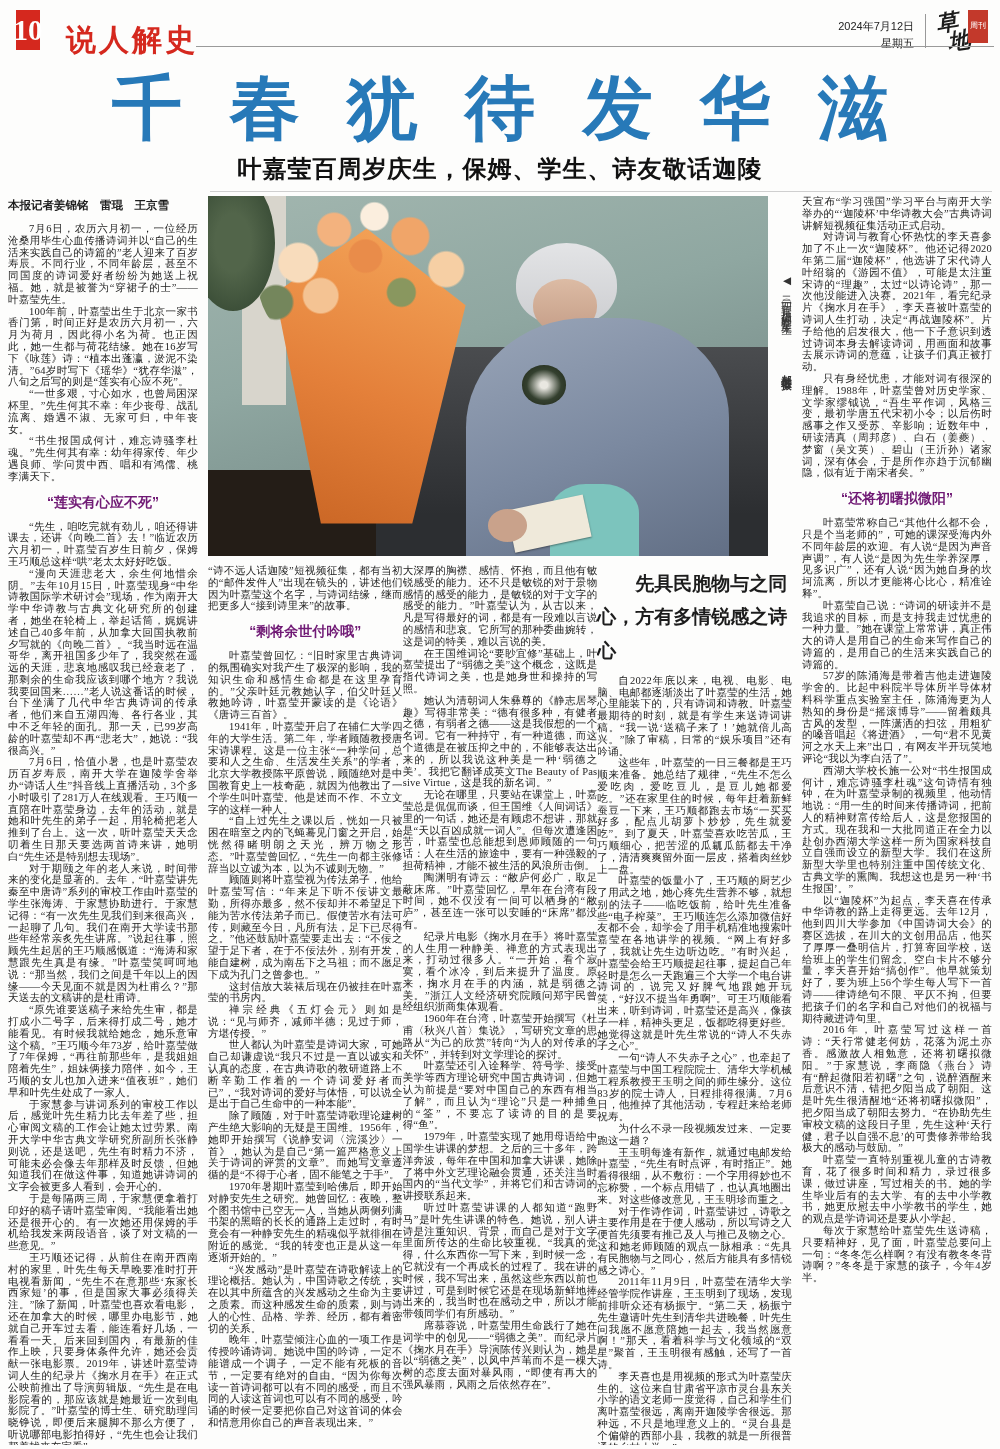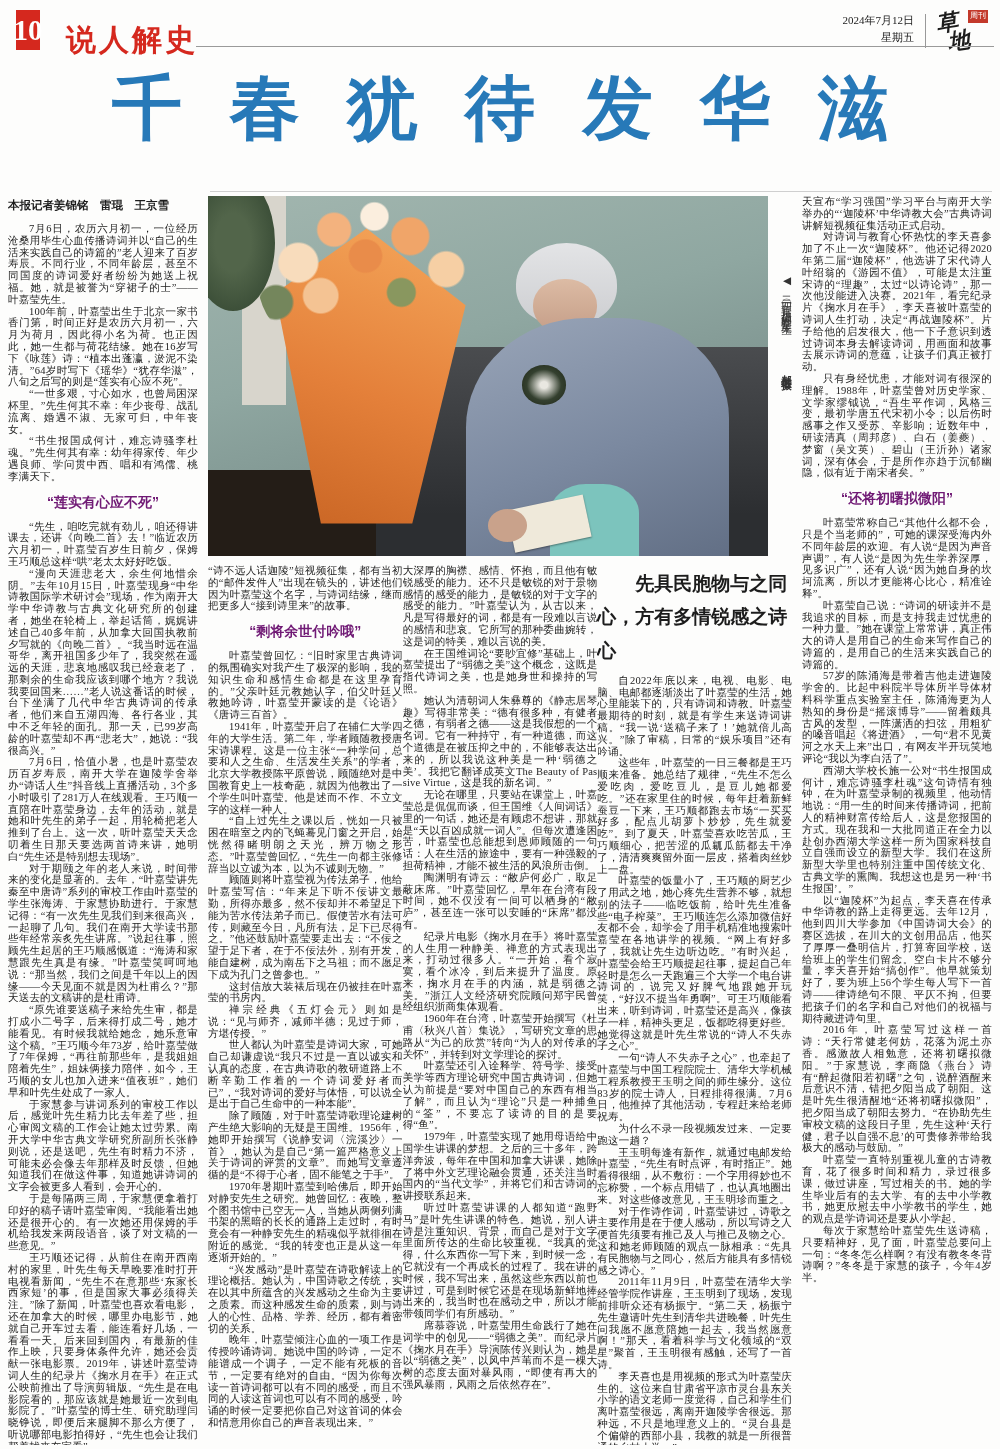--- a/index.html
+++ b/index.html
@@ -5,30 +5,30 @@
   html,body{margin:0;padding:0;background:#e8e8e8;}
   .page{position:relative;width:1000px;height:1449px;background:#fdfdfc;overflow:hidden;
         font-family:"Liberation Serif","DejaVu Serif",serif;color:#1c1c1c;margin:0 auto;}
   
   .masthead-row{position:absolute;top:10px;left:16px;right:8px;height:44px;}
   .pagenum-box{position:absolute;left:0;top:0;width:24px;height:40px;background:#d5281e;color:#fff;
         display:flex;align-items:center;justify-content:center;font-size:29px;font-weight:bold;}
   .section-title{position:absolute;left:50px;top:10px;color:#d5281e;font-size:30px;font-weight:900;
         font-family:"Liberation Sans","DejaVu Sans",sans-serif;letter-spacing:3px;}
   .header-rule{position:absolute;top:46px;left:196px;right:6px;border-top:1.5px solid #9a9a9a;}
-  .date-block{position:absolute;right:78px;top:2px;text-align:right;font-size:11px;line-height:1.55;color:#222;
-        font-family:Liberation Serif, serif;}
+  .date-block{position:absolute;right:78px;top:8px;text-align:right;font-size:11px;line-height:1.55;color:#222;
+        font-family:Liberation Sans, sans-serif;}
   .header-divider{position:absolute;right:66px;top:4px;width:1px;height:34px;background:#999;}
   .masthead-logo{position:absolute;right:2px;top:-2px;width:60px;height:46px;}
   .logo-char1{position:absolute;left:6px;top:0;font-size:22px;font-weight:bold;font-style:italic;
         font-family:"DejaVu Serif",serif;transform:rotate(-10deg);}
   .logo-char2{position:absolute;left:18px;top:18px;font-size:22px;font-weight:bold;font-style:italic;
         font-family:"DejaVu Serif",serif;transform:rotate(-8deg);}
   .logo-badge{position:absolute;right:2px;top:2px;background:#c3392b;color:#fff;font-size:8px;
-        padding:2px 2px;line-height:1.1;font-family:"Liberation Sans",sans-serif;}
+        padding:12px 2px;line-height:1.1;font-family:"Liberation Sans",sans-serif;}
   
   .headline{position:absolute;top:72px;left:112px;width:776px;display:flex;justify-content:space-between;
         color:#2779b8;font-size:70px;font-weight:bold;line-height:1.05;font-family:"Liberation Serif","DejaVu Serif",serif;}
   .subtitle{position:absolute;top:153px;left:0;width:100%;text-align:center;font-size:24px;font-weight:bold;
         font-family:"Liberation Sans","DejaVu Sans",sans-serif;letter-spacing:1px;color:#111;}
   .subhead-rule{position:absolute;top:191px;left:210px;right:8px;border-top:1.5px solid #cfcfcf;}
   
   .bodygrid{position:absolute;top:196px;left:8px;right:8px;bottom:4px;display:flex;gap:10px;}
   .sidecol{width:190px;flex:none;overflow:hidden;}
   .mid{flex:1;display:flex;flex-direction:column;min-width:0;}
@@ -101,20 +101,21 @@
 
   <div class="headline">
     <span>千</span>
     <span>春</span>
     <span>犹</span>
     <span>待</span>
     <span>发</span>
     <span>华</span>
     <span>滋</span>
   </div>
+  <div class="subtitle">叶嘉莹百周岁庆生，保姆、学生、诗友敬话迦陵</div>
   <div class="subhead-rule"></div>
 
   <div class="bodygrid">
 
     <div class="sidecol">
         <p class="byline">本报记者姜锦铭　雷琨　王京雪</p>
         <p class="para">7月6日，农历六月初一，一位经历沧桑用毕生心血传播诗词并以“自己的生活来实践自己的诗篇的”老人迎来了百岁寿辰。不同行业，不同年龄层，甚至不同国度的诗词爱好者纷纷为她送上祝福。她，就是被誉为“穿裙子的士”——叶嘉莹先生。</p>
         <p class="para">100年前，叶嘉莹出生于北京一家书香门第，时间正好是农历六月初一，六月为荷月，因此得小名为荷。也正因此，她一生都与荷花结缘。她在16岁写下《咏莲》诗：“植本出蓬瀛，淤泥不染清。”64岁时写下《瑶华》“犹存华滋”，八旬之后写的则是“莲实有心应不死”。</p>
         <p class="para">“一世多艰，寸心如水，也曾局困深杯里。”先生何其不幸：年少丧母、战乱流离、婚遇不淑、无家可归，中年丧女。</p>
         <p class="para">“书生报国成何计，难忘诗骚李杜魂。”先生何其有幸：幼年得家传、年少遇良师、学问贯中西、唱和有鸿儒、桃李满天下。</p>

